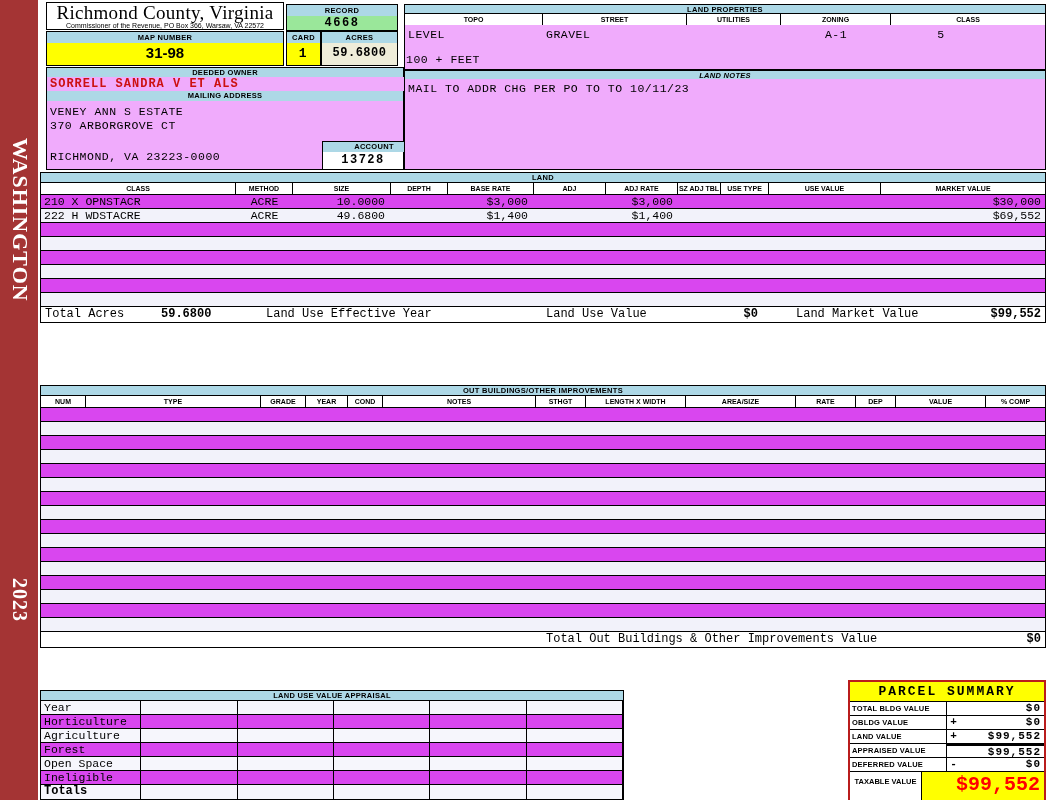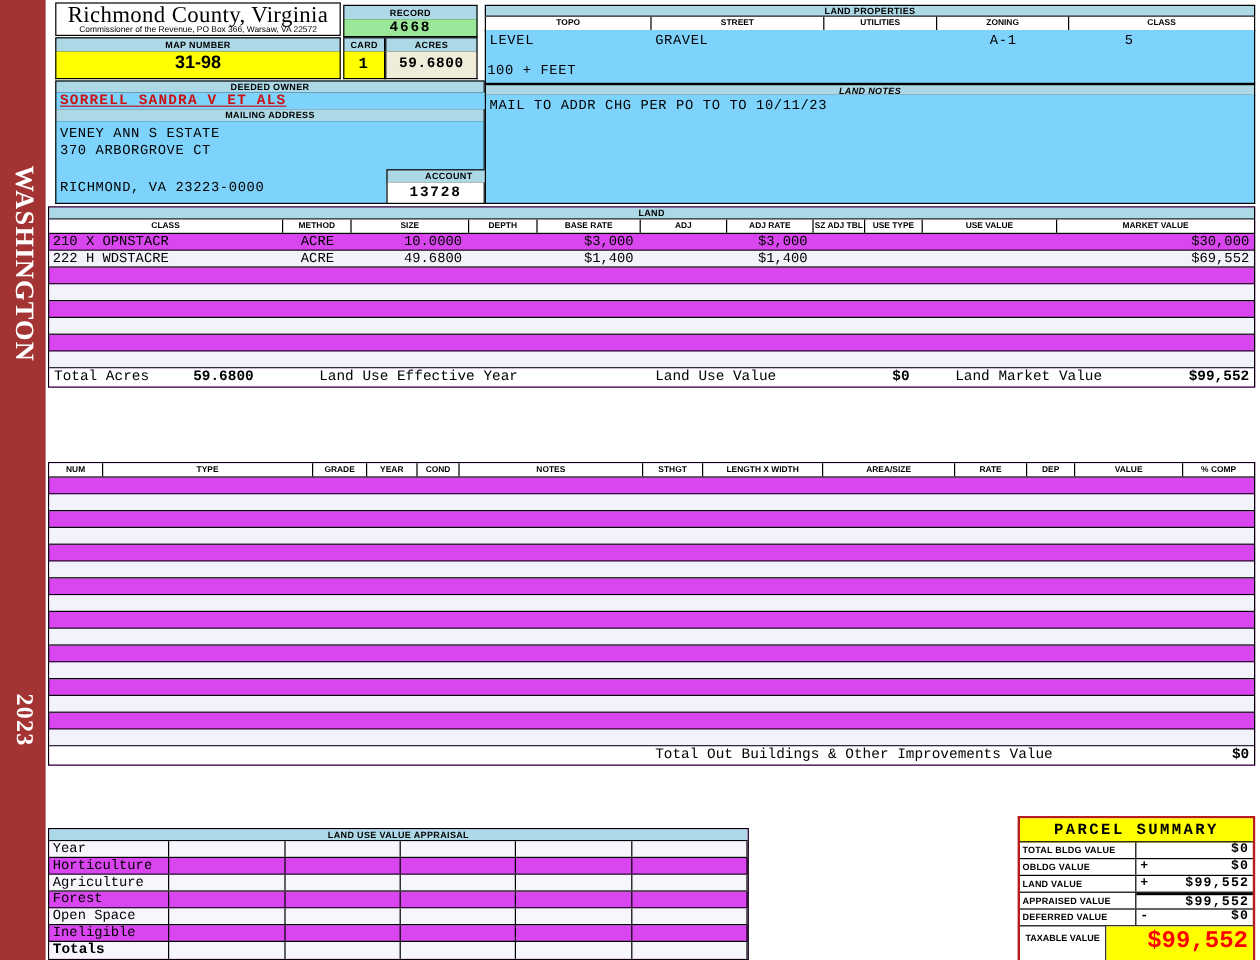--- a/index.html
+++ b/index.html
@@ -1,21 +1,21 @@
 <!DOCTYPE html>
 <html><head>
 <meta charset="utf-8">
 <style>
   * { margin:0; padding:0; box-sizing:border-box; }
   html,body { width:1050px; height:800px; }
   body { position:relative; background:#fff; font-family:"Liberation Sans",sans-serif; overflow:hidden; }
   .abs { position:absolute; }
   .strip { background:#ADD8E6; font:bold 7.5px "Liberation Sans",sans-serif; text-align:center; line-height:9px; letter-spacing:.3px; }
   .boxed { border:1px solid #000; }
-  .vline { border:1px solid #000; background:#7dd3fc;text-decoration:underline; }
+  .vline { border:1px solid #000; background:#f0abfc; }
 
   
   .sidebar { position:absolute; left:0; top:0; width:38px; height:800px; background:#A43434; }
   .v-text { position:absolute; writing-mode:vertical-rl; color:#fff; font-family:"Liberation Serif",serif; font-weight:bold; }
   .v-wash { left:7px; top:138px; font-size:22px; letter-spacing:1px; }
   .v-year { left:8px; top:578px; font-size:20px; letter-spacing:1px; }
 
   
   .title-box { left:46px; top:2px; width:238px; height:28px; border:1px solid #000; text-align:center; }
   .title-box h1 { font:normal 19px "Liberation Serif",serif; line-height:19px; letter-spacing:.3px; }
@@ -172,20 +172,21 @@
     <span class="b" style="left:120px;">59.6800</span>
     <span style="left:225px;">Land Use Effective Year</span>
     <span style="left:505px;">Land Use Value</span>
     <span class="b ral" style="left:655px;width:62px;">$0</span>
     <span style="left:755px;">Land Market Value</span>
     <span class="b ral" style="right:4px;">$99,552</span>
   </div>
 </div>
 
 <div class="abs tframe" style="left:40px;top:385px;width:1006px;">
+  <div class="strip tr-strip">OUT BUILDINGS/OTHER IMPROVEMENTS</div>
   <div class="thead" style="height:12px;">
     <div class="hc" style="width:45px;line-height:11px;">NUM</div>
     <div class="hc" style="width:175px;line-height:11px;">TYPE</div>
     <div class="hc" style="width:45px;line-height:11px;">GRADE</div>
     <div class="hc" style="width:42px;line-height:11px;">YEAR</div>
     <div class="hc" style="width:35px;line-height:11px;">COND</div>
     <div class="hc" style="width:153px;line-height:11px;">NOTES</div>
     <div class="hc" style="width:50px;line-height:11px;">STHGT</div>
     <div class="hc" style="width:100px;line-height:11px;">LENGTH X WIDTH</div>
     <div class="hc" style="width:110px;line-height:11px;">AREA/SIZE</div>

